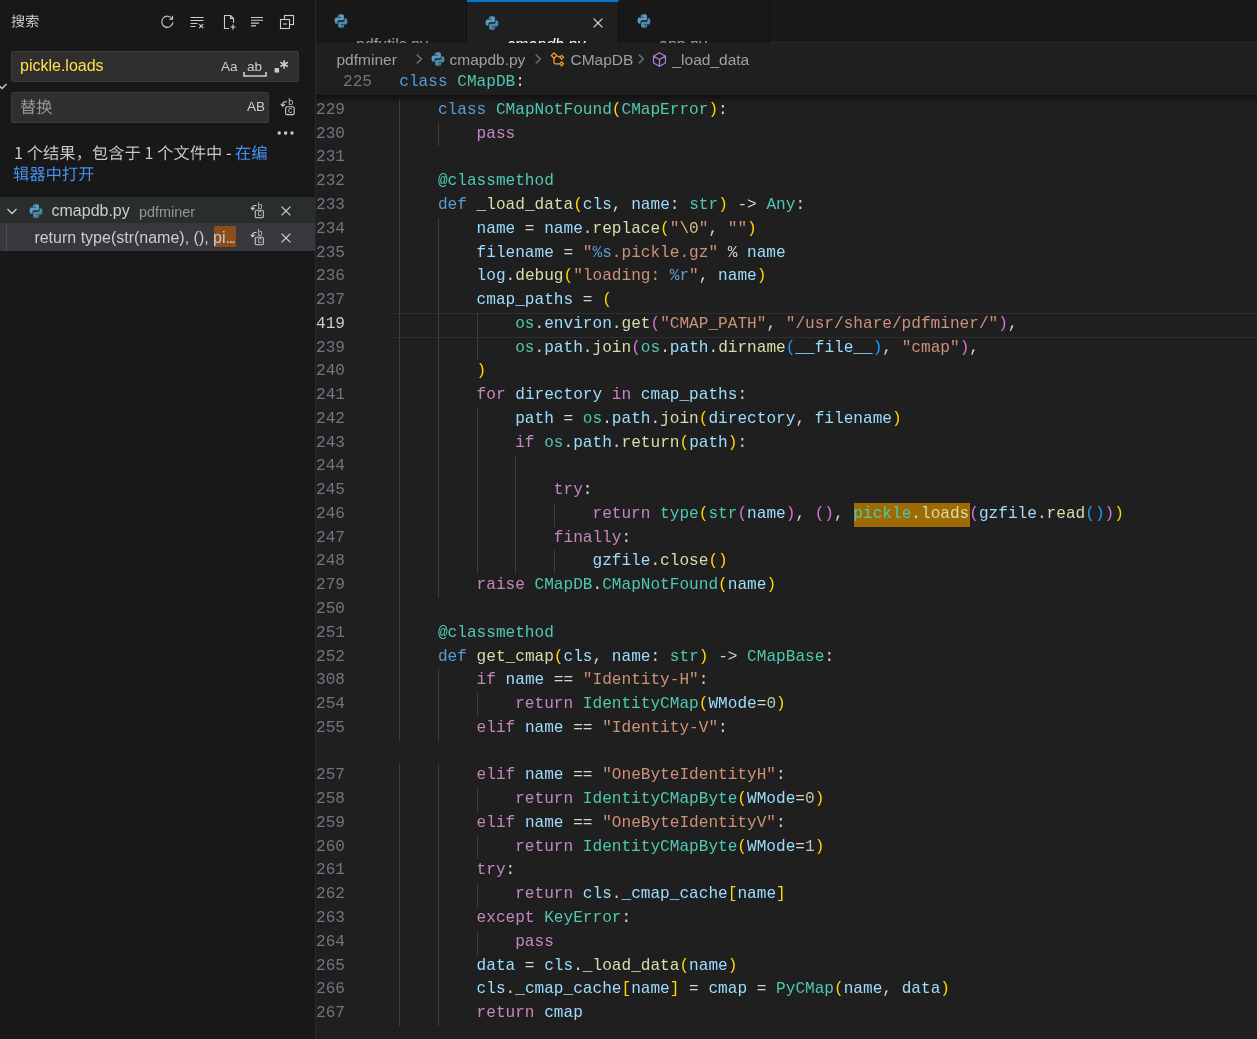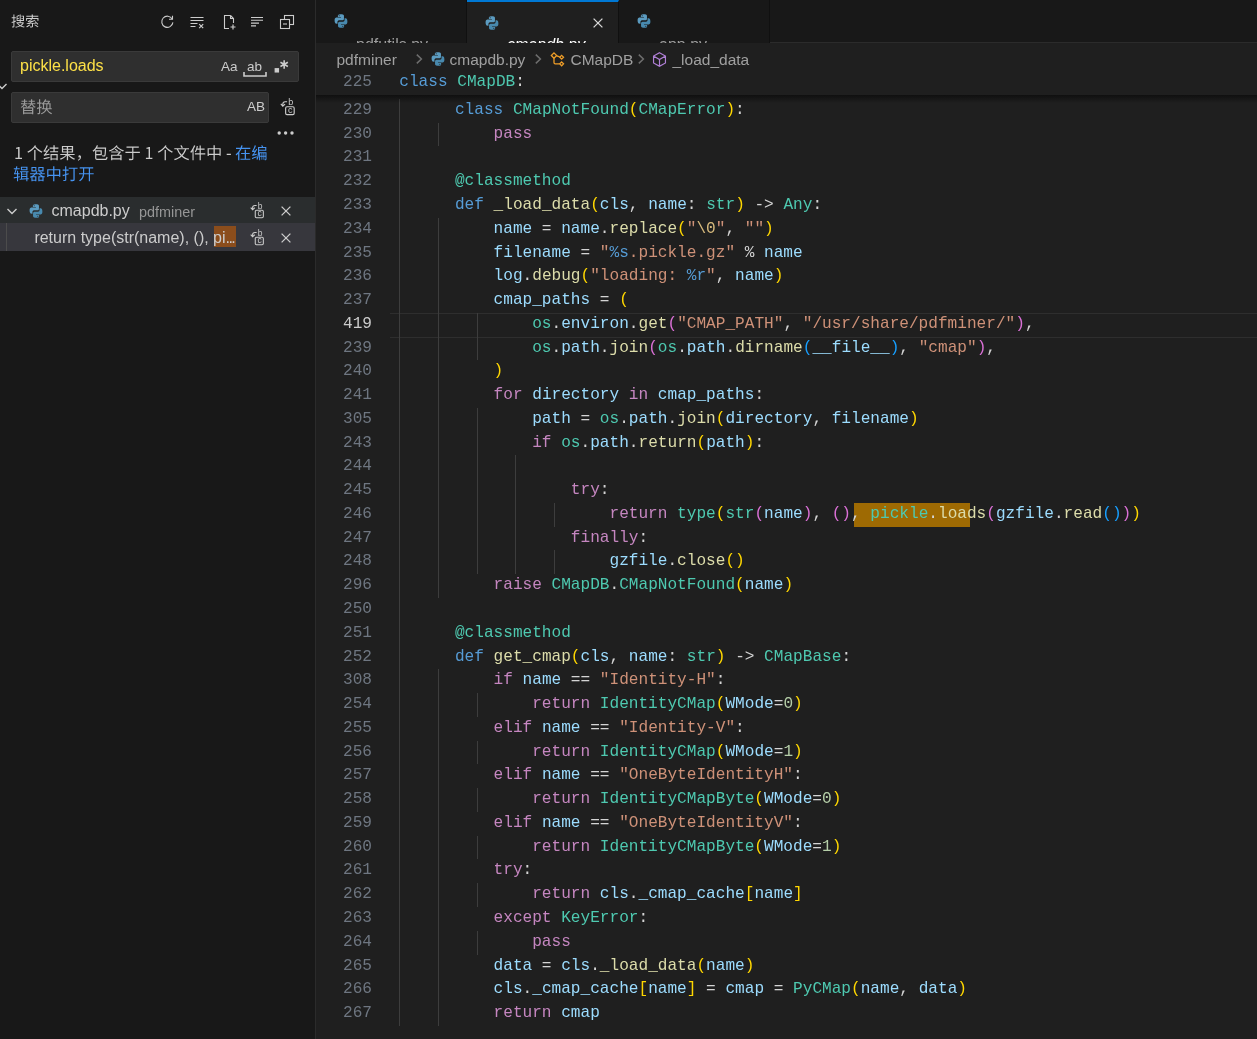--- a/index.html
+++ b/index.html
@@ -17,23 +17,23 @@
   border-bottom:1px solid #2B2B2B; }
 .tab { position:absolute; top:0; height:43px; background:#181818; border-right:1px solid #101010; }
 .tab .tl { position:absolute; left:40px; top:12px; font-size:16px; color:#9D9D9D;margin-top:24px; }
 .tab.act { background:#1F1F1F; border-top:2px solid #0078D4; height:44px; }
 .tab.act .tl { color:#ffffff; font-style:italic; top:10px; }
 #crumbs { position:absolute; left:0; top:43px; width:941px; height:27px; background:#1F1F1F; }
 .bct { position:absolute; top:7.5px; color:#A0A0A0; font-size:15.5px; }
 #codearea { position:absolute; left:0; top:70px; width:941px; height:969px; background:#1F1F1F; }
 .cl { position:absolute; left:0; width:941px; height:23.766px; line-height:23.766px;
   font-family:"Liberation Mono", monospace; font-size:16.1px; }
-.cl .ln { position:absolute; left:10px; width:46px; text-align:right; color:#6e7681; }
+.cl .ln { position:absolute; left:0; width:46px; text-align:left; color:#6e7681; }
 .cl .lna { color:#cccccc; }
-.cl .cd { position:absolute; left:83.30000000000001px; white-space:pre;padding-left:17px; }
+.cl .cd { position:absolute; left:83.30000000000001px; white-space:pre; }
 .g { position:absolute; top:0; height:100%; width:1px; background:#3d3d3d; }
 .k { color:#569CD6; } .c { color:#C586C0; } .t { color:#4EC9B0; } .f { color:#DCDCAA; }
 .v { color:#9CDCFE; } .s { color:#CE9178; } .e { color:#D7BA7D; } .n { color:#B5CEA8; }
 .w { color:#D4D4D4; } .b1 { color:#FFD700; } .b2 { color:#DA70D6; } .b3 { color:#179FFF; }
 #findbox { position:absolute; left:538.2px; top:432.95px; width:116.1px; height:23.766px; background:#9E6A03; }
 .clborder { position:absolute; left:74px; width:867px; height:1px; background:#2e2e2e; }
 #sticky { position:absolute; left:0; top:0px; width:941px; height:24.5px; line-height:24.5px; background:#1F1F1F;
   font-family:"Liberation Mono", monospace; font-size:16.1px; }
 #sticky .ln { position:absolute; left:10px; width:46px; text-align:right; color:#6e7681; }
 #sticky .cd { position:absolute; left:83.30000000000001px; white-space:pre; }
@@ -221,21 +221,21 @@
 <div class="cl" style="top:384.12px">
           <i class="g" style="left:83.3px"></i>
           <i class="g" style="left:122.0px"></i>
           <span class="ln">241</span>
           <span class="cd"><span class="w">        </span><span class="c">for</span><span class="w"> </span><span class="v">directory</span><span class="w"> </span><span class="c">in</span><span class="w"> </span><span class="v">cmap_paths</span><span class="w">:</span></span>
         </div>
 <div class="cl" style="top:407.89px">
           <i class="g" style="left:83.3px"></i>
           <i class="g" style="left:122.0px"></i>
           <i class="g" style="left:160.7px"></i>
-          <span class="ln">305</span>
+          <span class="ln">242</span>
           <span class="cd"><span class="w">            </span><span class="v">path</span><span class="w"> = </span><span class="t">os</span><span class="w">.</span><span class="v">path</span><span class="w">.</span><span class="f">join</span><span class="b1">(</span><span class="v">directory</span><span class="w">, </span><span class="v">filename</span><span class="b1">)</span></span>
         </div>
 <div class="cl" style="top:431.65px">
           <i class="g" style="left:83.3px"></i>
           <i class="g" style="left:122.0px"></i>
           <i class="g" style="left:160.7px"></i>
           <span class="ln">243</span>
           <span class="cd"><span class="w">            </span><span class="c">if</span><span class="w"> </span><span class="t">os</span><span class="w">.</span><span class="v">path</span><span class="w">.</span><span class="f">return</span><span class="b1">(</span><span class="v">path</span><span class="b1">)</span><span class="w">:</span></span>
         </div>
 <div class="cl" style="top:455.42px">
@@ -275,21 +275,21 @@
           <i class="g" style="left:122.0px"></i>
           <i class="g" style="left:160.7px"></i>
           <i class="g" style="left:199.4px"></i>
           <i class="g" style="left:238.1px"></i>
           <span class="ln">248</span>
           <span class="cd"><span class="w">                    </span><span class="v">gzfile</span><span class="w">.</span><span class="f">close</span><span class="b1">()</span></span>
         </div>
 <div class="cl" style="top:574.25px">
           <i class="g" style="left:83.3px"></i>
           <i class="g" style="left:122.0px"></i>
-          <span class="ln">296</span>
+          <span class="ln">279</span>
           <span class="cd"><span class="w">        </span><span class="c">raise</span><span class="w"> </span><span class="t">CMapDB</span><span class="w">.</span><span class="t">CMapNotFound</span><span class="b1">(</span><span class="v">name</span><span class="b1">)</span></span>
         </div>
 <div class="cl" style="top:598.02px">
           <i class="g" style="left:83.3px"></i>
           <span class="ln">250</span>
           <span class="cd"></span>
         </div>
 <div class="cl" style="top:621.78px">
           <i class="g" style="left:83.3px"></i>
           <span class="ln">251</span>
@@ -311,27 +311,20 @@
           <i class="g" style="left:122.0px"></i>
           <i class="g" style="left:160.7px"></i>
           <span class="ln">254</span>
           <span class="cd"><span class="w">            </span><span class="c">return</span><span class="w"> </span><span class="t">IdentityCMap</span><span class="b1">(</span><span class="v">WMode</span><span class="w">=</span><span class="n">0</span><span class="b1">)</span></span>
         </div>
 <div class="cl" style="top:716.85px">
           <i class="g" style="left:83.3px"></i>
           <i class="g" style="left:122.0px"></i>
           <span class="ln">255</span>
           <span class="cd"><span class="w">        </span><span class="c">elif</span><span class="w"> </span><span class="v">name</span><span class="w"> == </span><span class="s">"Identity-V"</span><span class="w">:</span></span>
-        </div>
-<div class="cl" style="top:740.61px">
-          <i class="g" style="left:83.3px"></i>
-          <i class="g" style="left:122.0px"></i>
-          <i class="g" style="left:160.7px"></i>
-          <span class="ln">256</span>
-          <span class="cd"><span class="w">            </span><span class="c">return</span><span class="w"> </span><span class="t">IdentityCMap</span><span class="b1">(</span><span class="v">WMode</span><span class="w">=</span><span class="n">1</span><span class="b1">)</span></span>
         </div>
 <div class="cl" style="top:764.38px">
           <i class="g" style="left:83.3px"></i>
           <i class="g" style="left:122.0px"></i>
           <span class="ln">257</span>
           <span class="cd"><span class="w">        </span><span class="c">elif</span><span class="w"> </span><span class="v">name</span><span class="w"> == </span><span class="s">"OneByteIdentityH"</span><span class="w">:</span></span>
         </div>
 <div class="cl" style="top:788.14px">
           <i class="g" style="left:83.3px"></i>
           <i class="g" style="left:122.0px"></i>

